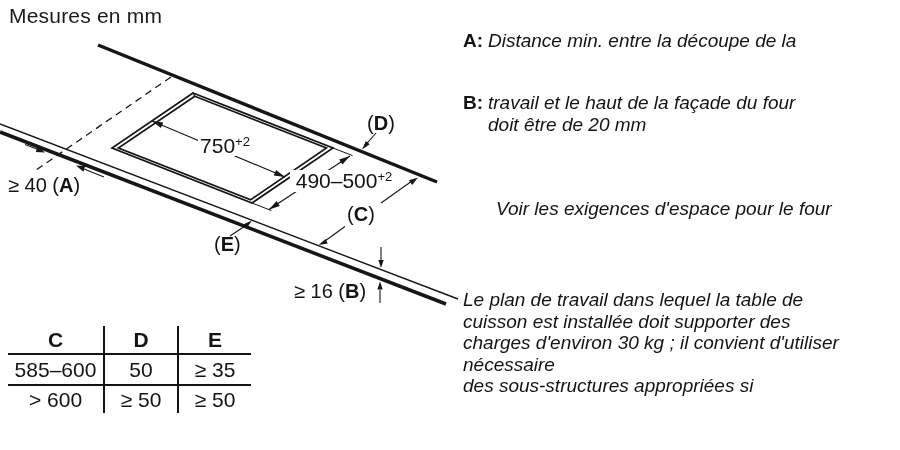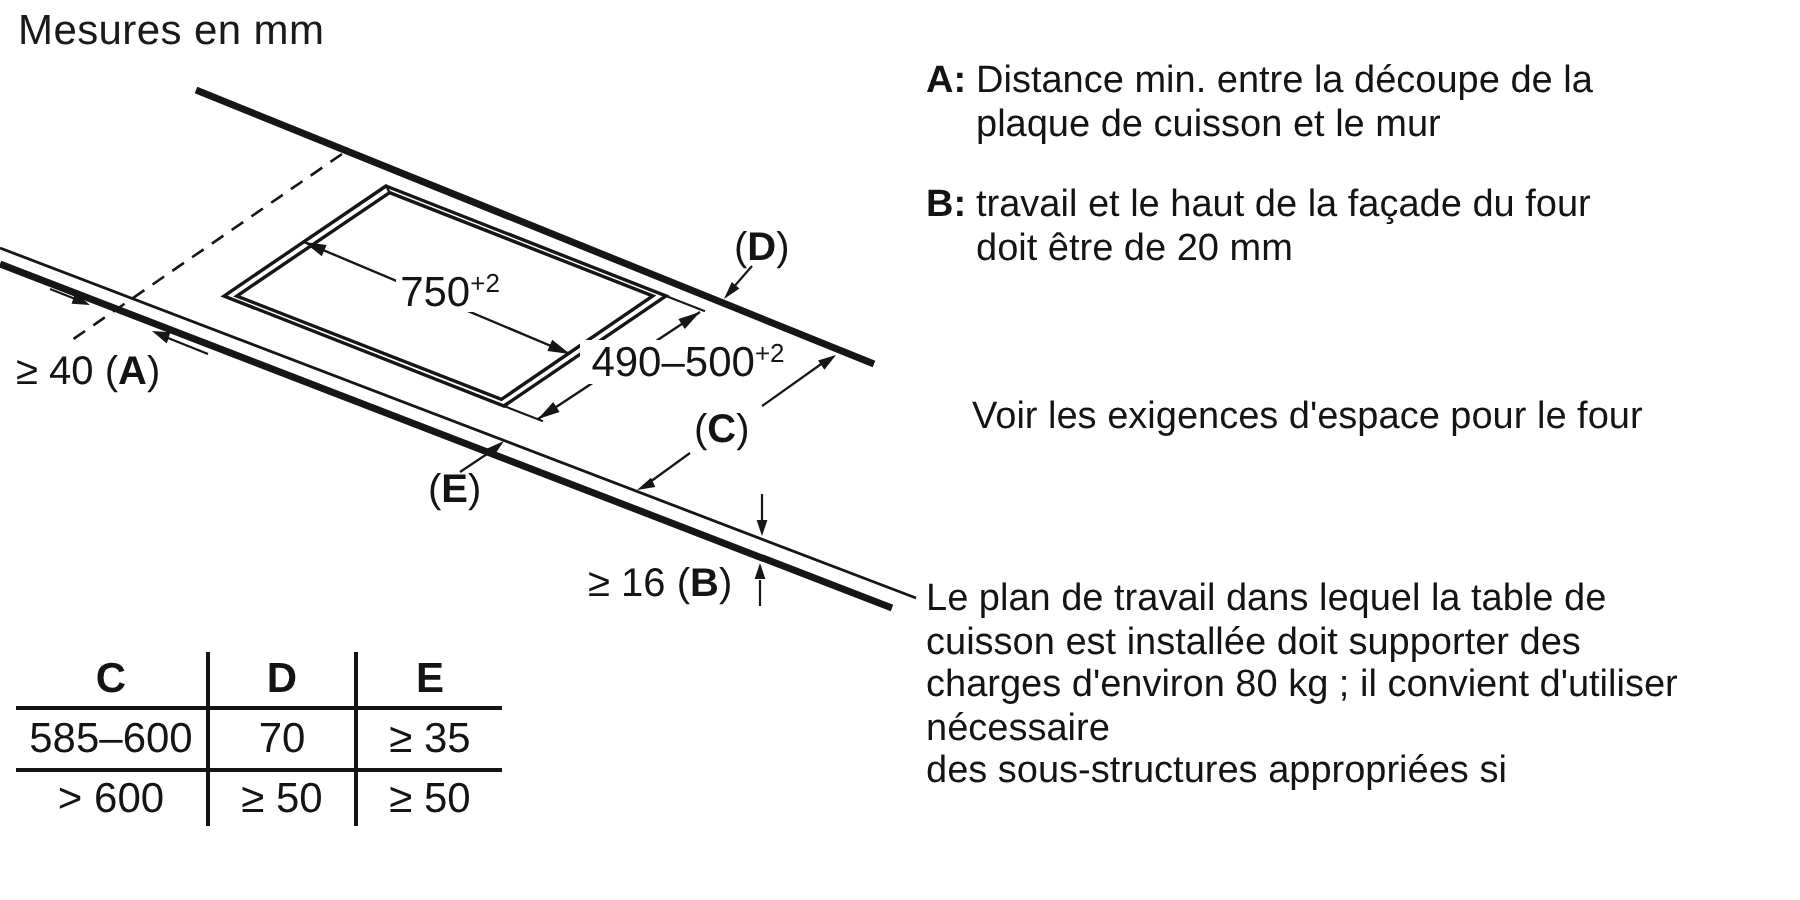--- a/index.html
+++ b/index.html
@@ -27,24 +27,24 @@
   table.dims th { font-weight:bold; height:27px; }
   table.dims tr.r1 td { height:29px; }
   table.dims tr.r2 td { height:27px; }
   table.dims .w1 { width:95px; } table.dims .w2 { width:72px; } table.dims .w3 { width:72px; }
   table.dims .vsep { border-left:2.5px solid #141414; border-right:2.5px solid #141414; }
   table.dims tr.hd th, table.dims tr.r1 td { border-bottom:2.5px solid #141414; }
 
   .note { position:absolute; display:flex; font-size:19px; line-height:22px; color:#141414; }
   .note .nlabel { font-weight:bold; width:25px; flex:none; }
   .note .nbody { flex:1; }
-  .nline { display:block; }
+  .nline { display:block;font-style:italic; }
   .note-a { left:463px; top:30px;  width:400px; }
   .note-b { left:463px; top:92px;  width:400px; }
-  .note-voir { left:486px; top:198px; width:400px; }
+  .note-voir { left:496px; top:198px; width:400px; }
   .note-para { left:463px; top:263px; width:432px; line-height:21.5px;margin-top:26px; }
 </style>
 </head>
 <body>
 
 <div class="stage">
 
   <div class="title">Mesures en mm</div>
 
   <svg class="diagram" width="460" height="320" viewBox="0 0 460 320">
@@ -133,36 +133,35 @@
 
   <table class="dims">
     <tbody>
         <tr class="hd">
       <th class="w1">C</th>
       <th class="w2 vsep">D</th>
       <th class="w3">E</th>
     </tr>
     <tr class="r1">
       <td>585–600</td>
-      <td class="vsep">70</td>
+      <td class="vsep">50</td>
       <td>≥ 35</td>
     </tr>
     <tr class="r2">
       <td>&gt; 600</td>
       <td class="vsep">≥ 50</td>
       <td>≥ 50</td>
     </tr>
   </tbody>
     </table>
 
   <div class="note note-a">
     <span class="nlabel">A:</span>
     <span class="nbody">
       <span class="nline">Distance min. entre la découpe de la</span>
-      <span class="nline">plaque de cuisson et le mur</span>
     </span>
   </div>
 
   <div class="note note-b">
     <span class="nlabel">B:</span>
     <span class="nbody">
       <span class="nline">travail et le haut de la façade du four</span>
       <span class="nline">doit être de 20 mm</span>
     </span>
   </div>
@@ -170,19 +169,19 @@
   <div class="note note-voir">
     <span class="nbody">
       <span class="nline">Voir les exigences d'espace pour le four</span>
     </span>
   </div>
 
   <div class="note note-para">
     <span class="nbody">
       <span class="nline">Le plan de travail dans lequel la table de</span>
       <span class="nline">cuisson est installée doit supporter des</span>
-      <span class="nline">charges d'environ 80 kg ; il convient d'utiliser</span>
+      <span class="nline">charges d'environ 30 kg ; il convient d'utiliser</span>
       <span class="nline">nécessaire</span>
       <span class="nline">des sous-structures appropriées si</span>
     </span>
   </div>
 
 </div>
 
 </body></html>

